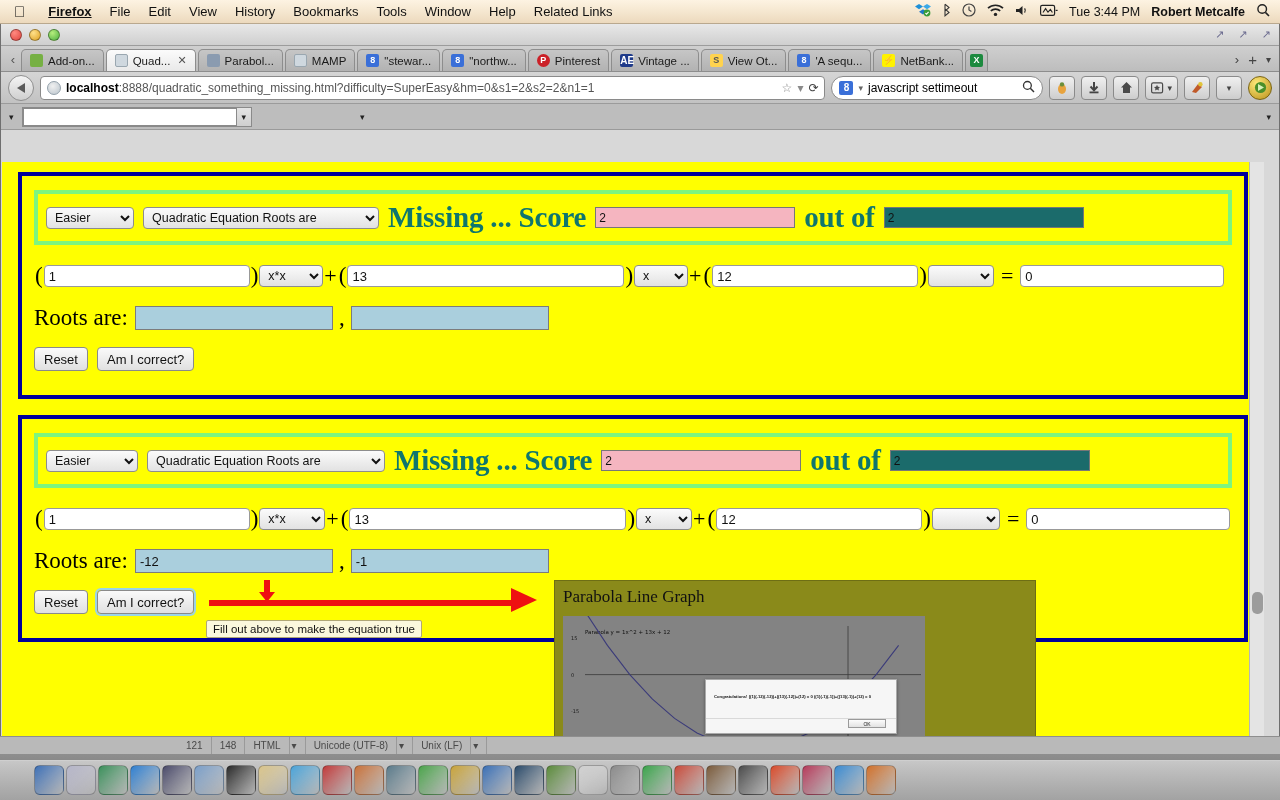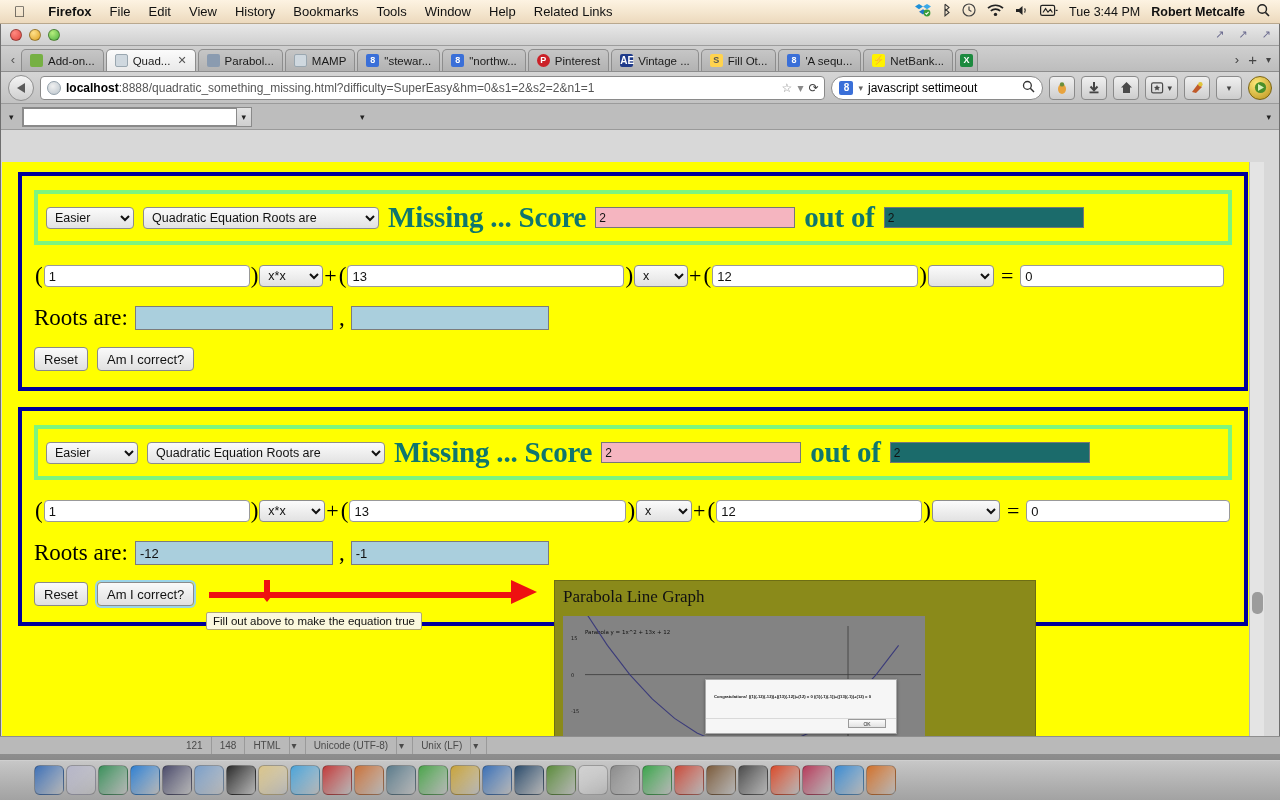--- a/index.html
+++ b/index.html
@@ -13,21 +13,21 @@
 
   
   #menubar{
     position:absolute; top:0; left:0; width:1280px; height:24px;
     background:linear-gradient(to bottom,#fdf3e2 0%,#f5e7d0 50%,#ecd9bd 100%);
     border-bottom:1px solid #b9a88e;
     display:flex; align-items:center; font-size:13px; color:#111;
   }
   #menubar .apple{ margin-left:14px; margin-right:14px; font-size:15px; line-height:1; }
   #menubar .mi{ padding:0 9px; white-space:nowrap; }
-  #menubar .mi.bold{ font-weight:bold; }
+  #menubar .mi.bold{ font-weight:bold;text-decoration:underline; }
   #menubar .right{ margin-left:auto; display:flex; align-items:center; gap:11px; padding-right:9px;}
   #menubar .right .st{ font-size:12.5px; }
 
   
   #ffwin{ position:absolute; top:24px; left:0; width:1280px; height:740px;
     background:#d8d8d8; border:1px solid #6f6f6f; border-top:none; }
 
   #titlebar{ height:22px; width:100%;
     background:linear-gradient(to bottom,#e8e8e8,#cfcfcf);
     border-bottom:1px solid #9c9c9c;
@@ -96,21 +96,21 @@
   #sb-field{ width:214px; height:18px; background:#fff; border:1px solid #8a8a8a;}
 
   
   #content{ position:absolute; left:1px; top:138px; width:1262px; height:624px;
     background:#ffff00; overflow:hidden; }
   #vscroll{ position:absolute; right:0; top:0; width:15px; height:100%;
     background:#e4e4e4; border-left:1px solid #b5b5b5; }
   #vscroll .thumb{ position:absolute; left:2px; top:430px; width:11px; height:22px;
     background:#9c9c9c; border-radius:5px;}
 
-  .panel{ border:4px solid #00009b; background:#ffff00; margin:10px 16px 10px 16px; padding:14px 12px 16px 12px; }
+  .panel{ border:4px solid #00009b; background:#ffff00; margin:10px 16px 10px 16px; padding:14px 12px 24px 12px; }
   .hdrbox{ border:4px solid #7ef57e; background:#ffff00; padding:7px 8px;
     display:flex; align-items:center; gap:9px; }
   select.mini{ font-family:"Liberation Sans",sans-serif; font-size:12.5px;
     height:22px; border:1px solid #8d8d8d; border-radius:4px;
     background:linear-gradient(to bottom,#fbfbfb,#e2e2e2); padding:0 4px; color:#111;}
   .bigtxt{ font-family:"Liberation Serif", serif; font-weight:bold; font-size:29px;
     color:#0f766e; white-space:nowrap; letter-spacing:-.2px;}
   input.scorepink{ width:200px; height:21px; background:#f5b5c0; border:1px solid #777;
     font-size:12px; font-family:"Liberation Sans",sans-serif; padding:0 3px; color:#111;}
   input.scoreteal{ width:200px; height:21px; background:#1b6b6b; border:1px solid #777;
@@ -289,21 +289,21 @@
     <div class="tab">
       <span class="favicon fv-pin">P</span>
       <span>Pinterest</span>
     </div>
     <div class="tab">
       <span class="favicon fv-ae">AE</span>
       <span>Vintage ...</span>
     </div>
     <div class="tab">
       <span class="favicon fv-some">S</span>
-      <span>Fill Ot...</span>
+      <span>View Ot...</span>
     </div>
     <div class="tab">
       <span class="favicon fv-g">8</span>
       <span>'A sequ...</span>
     </div>
     <div class="tab">
       <span class="favicon fv-nb">⚡</span>
       <span>NetBank...</span>
     </div>
     <div class="tab" style="padding:0 4px">

